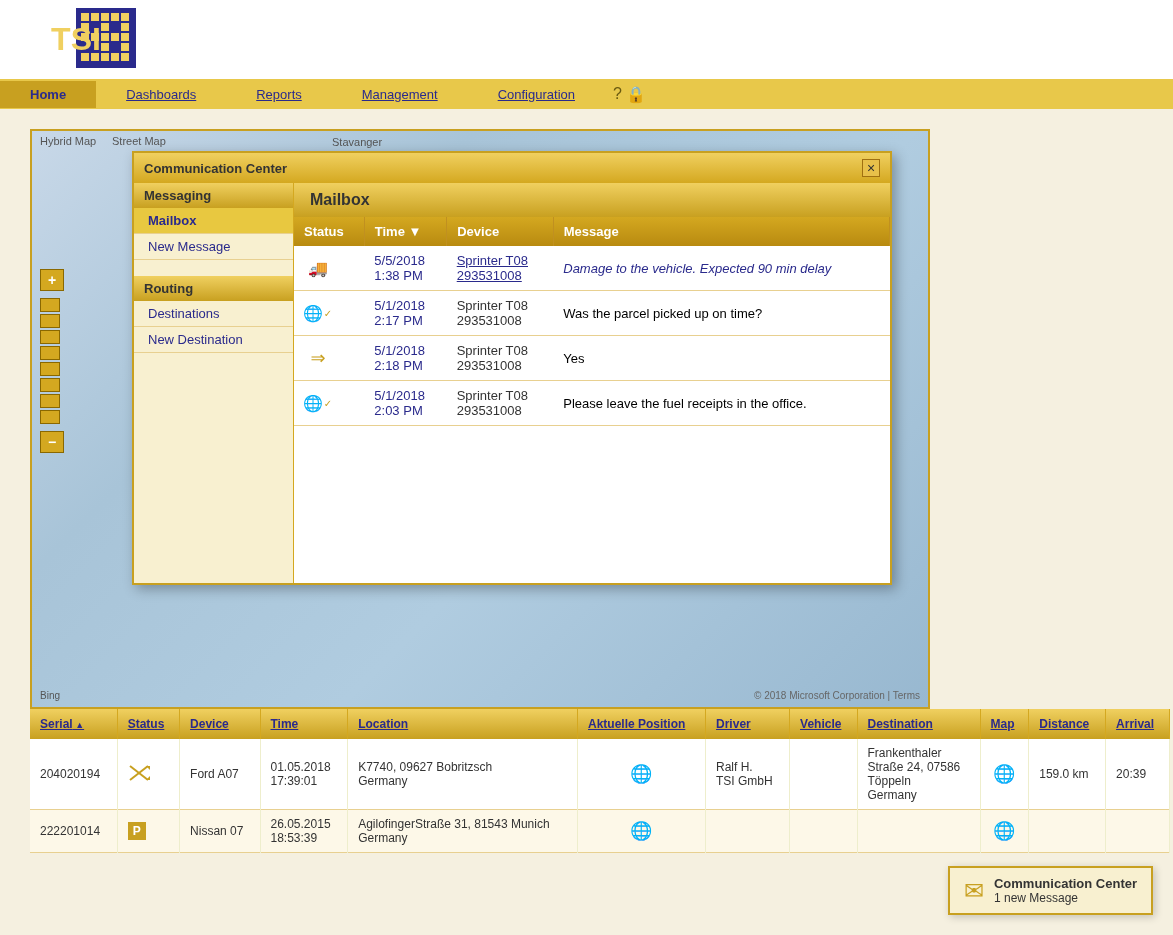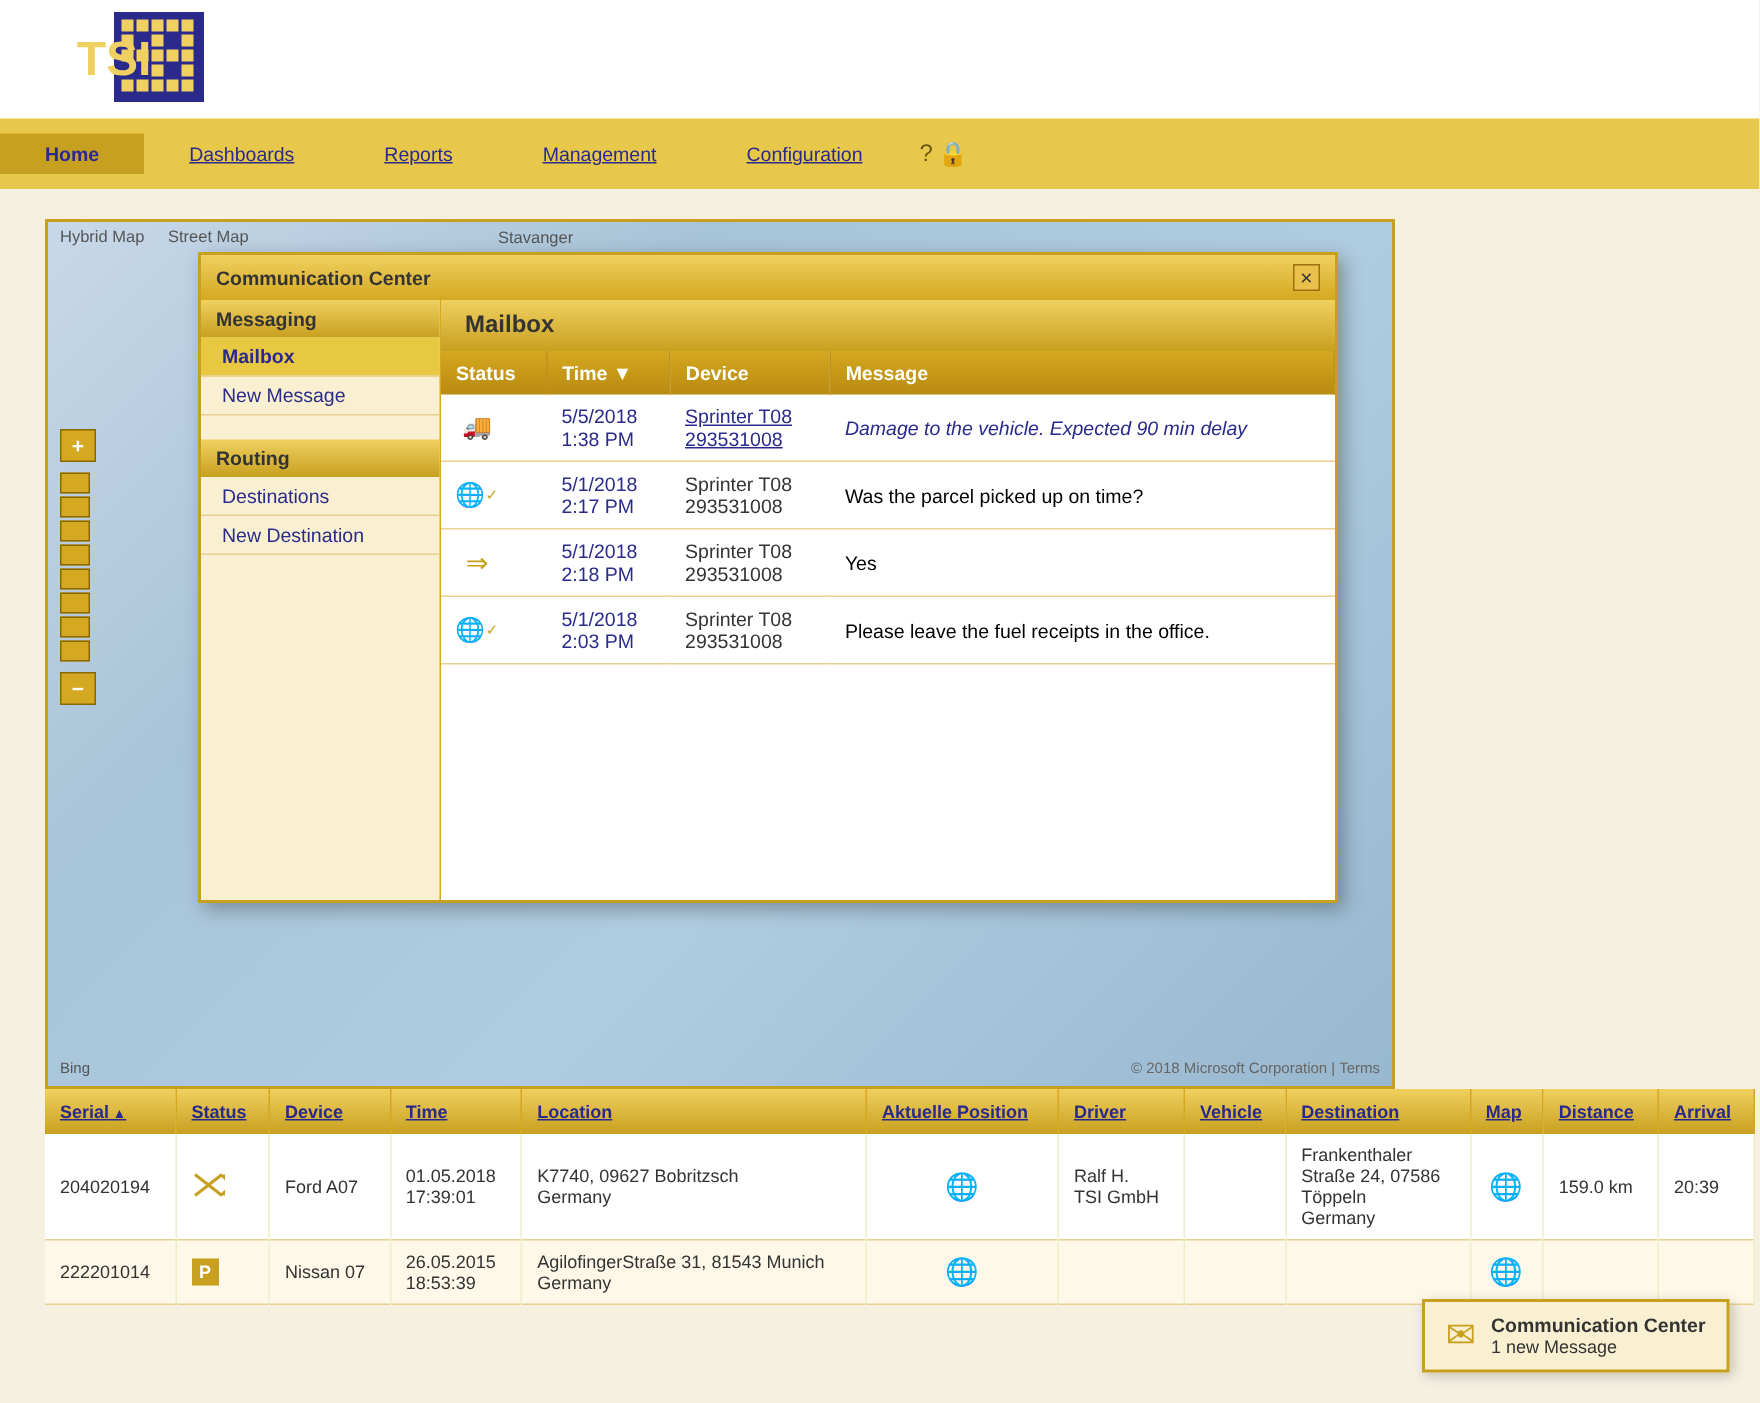--- a/index.html
+++ b/index.html
@@ -3,32 +3,32 @@
   <meta charset="utf-8">
   <style>
     * { margin: 0; padding: 0; box-sizing: border-box; }
     body { font-family: Arial, sans-serif; background: #f5f0e0; font-size: 13px; }
 
     
     .header { background: #fff; padding: 8px 16px; display: flex; align-items: center; justify-content: space-between; }
     .logo-text { font-size: 36px; font-weight: bold; color: #2a2a8c; font-style: italic; }
 
     
-    .nav { background: #e8c84a; display: flex; align-items: center; padding: 0; height: 47px; }
+    .nav { background: #e8c84a; display: flex; align-items: center; padding: 0; height: 30px; }
     .nav-item { padding: 6px 30px; font-size: 13px; color: #2a2a8c; cursor: pointer; text-decoration: underline; }
     .nav-item.active { background: #c8a020; color: #2a2a8c; font-weight: bold; text-decoration: none; }
     .nav-icons { display: flex; align-items: center; padding: 0 8px; gap: 4px; }
     .nav-icon { color: #6a5a10; font-size: 16px; cursor: pointer; }
 
     
     .page-content { padding: 20px 30px; }
     .page-title { font-size: 20px; font-weight: bold; color: #2a2a8c; margin-bottom: 16px; }
 
     
-    .map-area { position: relative; width: 900px; height: 580px; border: 2px solid #c8a020; background: #5eead4; overflow: hidden; }
+    .map-area { position: relative; width: 900px; height: 580px; border: 2px solid #c8a020; background: #fef9c3; overflow: hidden; }
 
     
     .map-bg { position: absolute; inset: 0; background: linear-gradient(135deg, #c8d8e8 0%, #a8c4d8 30%, #b0cce0 60%, #98b8d0 100%); }
     .map-label { position: absolute; font-size: 11px; color: #555; }
     .map-toolbar { position: absolute; left: 8px; top: 40%; transform: translateY(-50%); display: flex; flex-direction: column; gap: 3px; }
     .map-btn { width: 20px; height: 14px; background: #d4a820; border: 1px solid #8a6800; cursor: pointer; display: flex; align-items: center; justify-content: center; font-size: 9px; color: #fff; }
     .map-btn-large { width: 24px; height: 22px; background: #d4a820; border: 1px solid #8a6800; cursor: pointer; display: flex; align-items: center; justify-content: center; font-size: 14px; color: #fff; font-weight: bold; }
 
     
     .bing-watermark { position: absolute; bottom: 6px; left: 8px; font-size: 10px; color: #555; display: flex; align-items: center; gap: 3px; }

